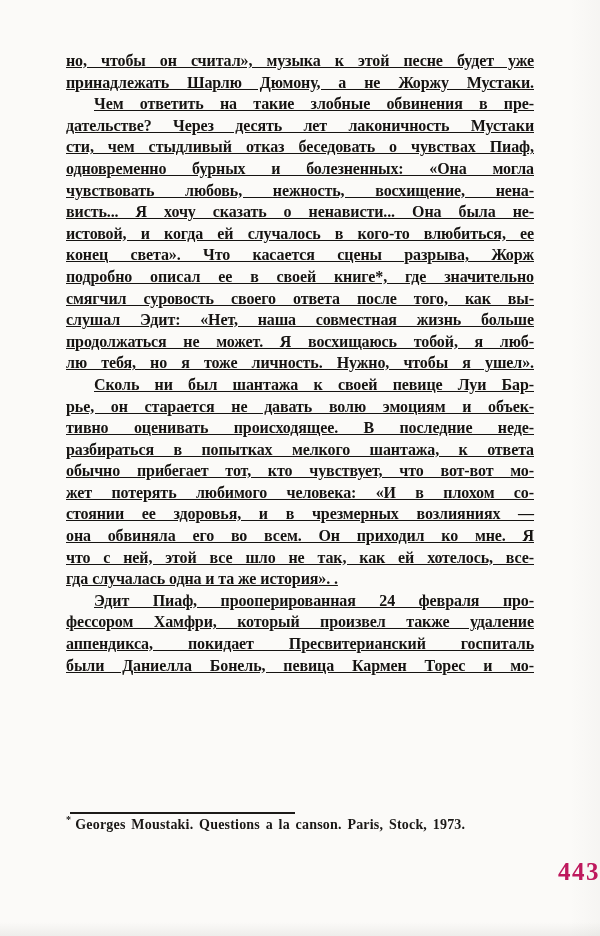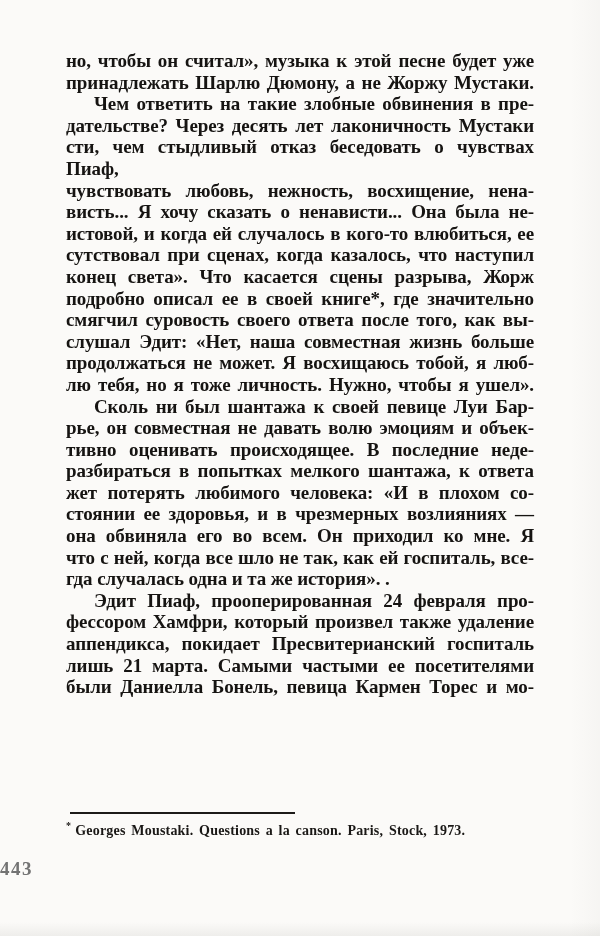--- a/index.html
+++ b/index.html
@@ -33,112 +33,112 @@
   .text-block {
     position: absolute;
     top: 50px;
     left: 66px;
     width: 468px;
   }
   .para {
     margin: 0;
   }
   .line {
-    font-size: 19px;
+    font-size: 16px;
     line-height: 21.6px;
     font-weight: bold;
     letter-spacing: -0.1px;
     text-align: justify;
     text-align-last: justify;
     color: #161412;
+    text-decoration: underline;
   }
   .line.indent {
     text-indent: 28px;
   }
   .line.short {
     text-align-last: left;
   }
   .footnote {
     position: absolute;
     left: 66px;
     top: 812px;
     width: 470px;
   }
   .footnote-rule {
     width: 225px;
     height: 2px;
     background: #1c1a18;
     margin-left: 4px;
   }
   .footnote-text {
-    margin-top: 6px;
     font-size: 14px;
     font-weight: bold;
     letter-spacing: 0.2px;
     word-spacing: 2px;
     color: #1a1816;
   }
   .footnote-marker {
     font-size: 10px;
     vertical-align: super;
     margin-right: 4px;
   }
   .page-number {
     position: absolute;
     top: 858px;
     left: 0;
     width: 100%;
-    text-align: left;
-    font-size: 19px;
+    text-align: right;
+    font-size: 25px;
     font-weight: bold;
     letter-spacing: 1.5px;
-    color: #737373;
+    color: #be185d;
   }
 </style>
 </head>
 <body>
 
 <div class="page">
 
   <div class="text-block">
       <div class="para">
         <div class="line">но, чтобы он считал», музыка к этой песне будет уже</div>
         <div class="line">принадлежать Шарлю Дюмону, а не Жоржу Мустаки.</div>
       </div>
       <div class="para">
         <div class="line indent">Чем ответить на такие злобные обвинения в пре-</div>
         <div class="line">дательстве? Через десять лет лаконичность Мустаки</div>
         <div class="line">сти, чем стыдливый отказ беседовать о чувствах Пиаф,</div>
+        <div class="line">одновременно бурных и болезненных: «Она могла</div>
         <div class="line">чувствовать любовь, нежность, восхищение, нена-</div>
         <div class="line">висть... Я хочу сказать о ненависти... Она была не-</div>
         <div class="line">истовой, и когда ей случалось в кого-то влюбиться, ее</div>
-        <div class="line">сутствовал при сценах, когда казалось, что наступил</div>
         <div class="line">конец света». Что касается сцены разрыва, Жорж</div>
         <div class="line">подробно описал ее в своей книге*, где значительно</div>
         <div class="line">смягчил суровость своего ответа после того, как вы-</div>
         <div class="line">слушал Эдит: «Нет, наша совместная жизнь больше</div>
         <div class="line">продолжаться не может. Я восхищаюсь тобой, я люб-</div>
         <div class="line">лю тебя, но я тоже личность. Нужно, чтобы я ушел».</div>
       </div>
       <div class="para">
         <div class="line indent">Сколь ни был шантажа к своей певице Луи Бар-</div>
-        <div class="line">рье, он совместная не давать волю эмоциям и объек-</div>
+        <div class="line">рье, он старается не давать волю эмоциям и объек-</div>
         <div class="line">тивно оценивать происходящее. В последние неде-</div>
         <div class="line">разбираться в попытках мелкого шантажа, к ответа</div>
+        <div class="line">обычно прибегает тот, кто чувствует, что вот-вот мо-</div>
         <div class="line">жет потерять любимого человека: «И в плохом со-</div>
         <div class="line">стоянии ее здоровья, и в чрезмерных возлияниях —</div>
         <div class="line">она обвиняла его во всем. Он приходил ко мне. Я</div>
-        <div class="line">что с ней, когда все шло не так, как ей госпиталь, все-</div>
+        <div class="line">что с ней, этой все шло не так, как ей хотелось, все-</div>
         <div class="line short">гда случалась одна и та же история». .</div>
       </div>
       <div class="para">
         <div class="line indent">Эдит Пиаф, прооперированная 24 февраля про-</div>
         <div class="line">фессором Хамфри, который произвел также удаление</div>
         <div class="line">аппендикса, покидает Пресвитерианский госпиталь</div>
-        <div class="line">лишь 21 марта. Самыми частыми ее посетителями</div>
         <div class="line">были Даниелла Бонель, певица Кармен Торес и мо-</div>
       </div>
     </div>
 
   <div class="footnote">
     <div class="footnote-rule"></div>
     <div class="footnote-text">
       <span class="footnote-marker">*</span><span>Georges Moustaki. Questions a la canson. Paris, Stock, 1973.</span>
     </div>
   </div>

